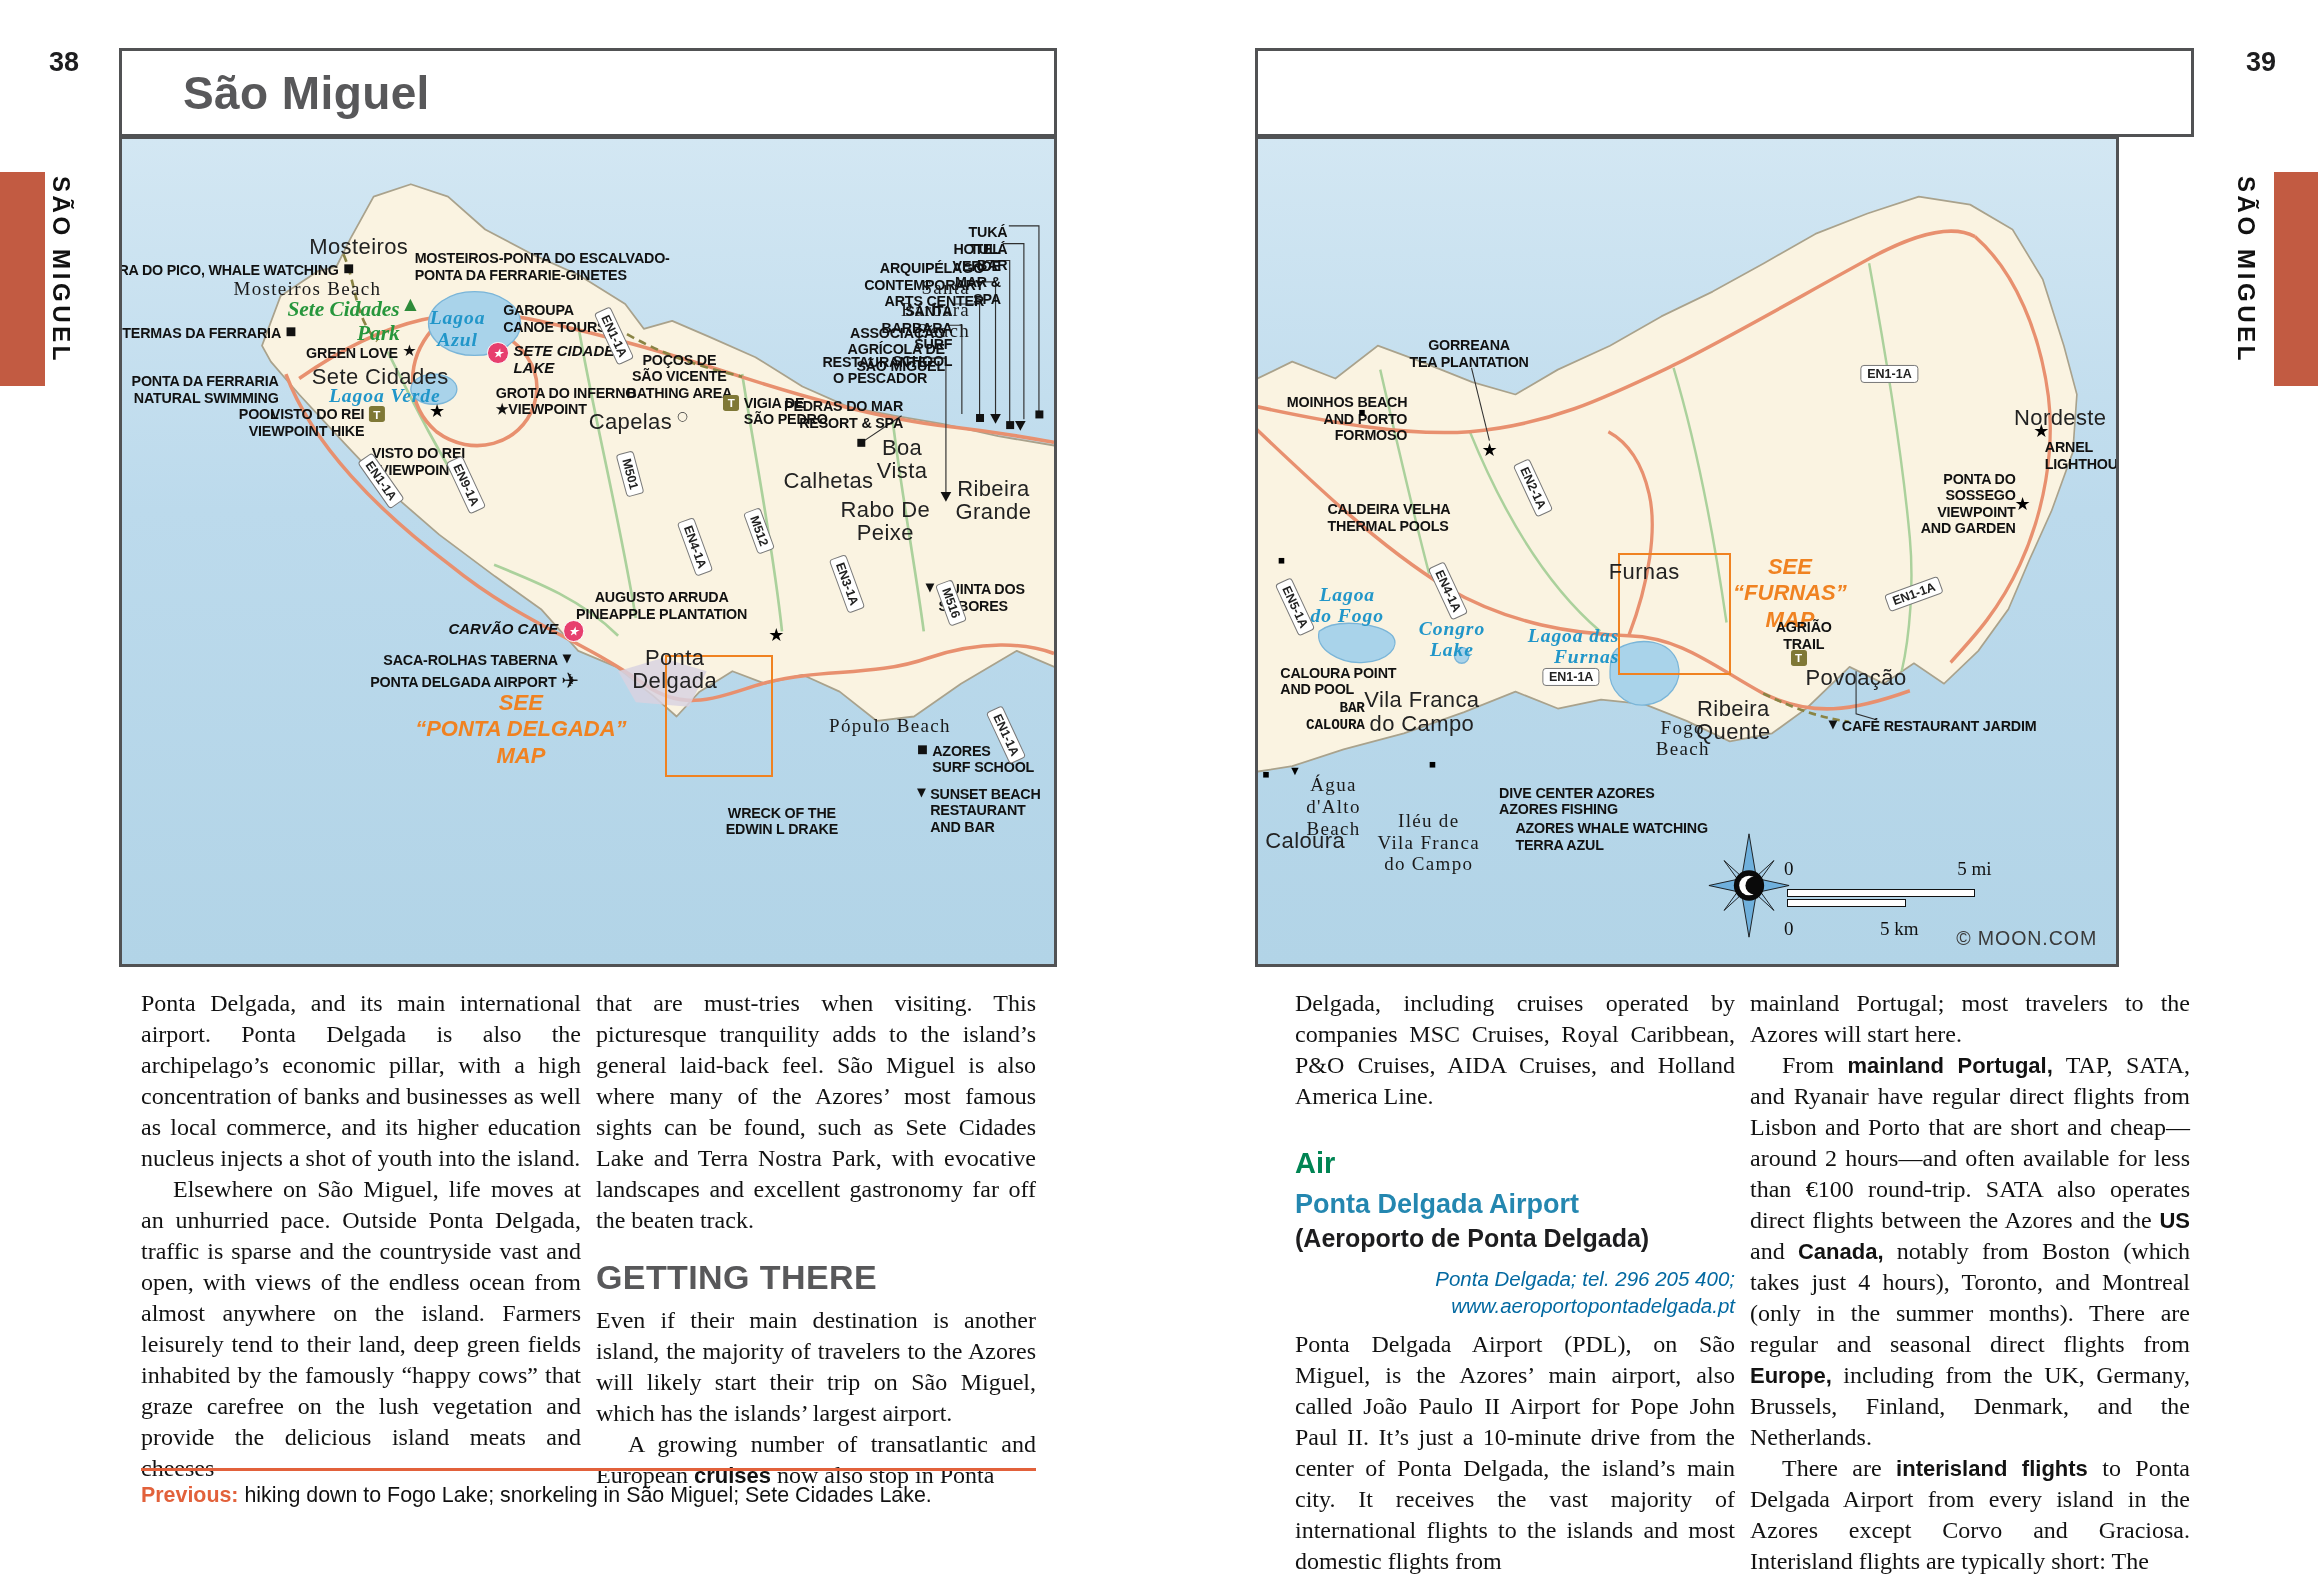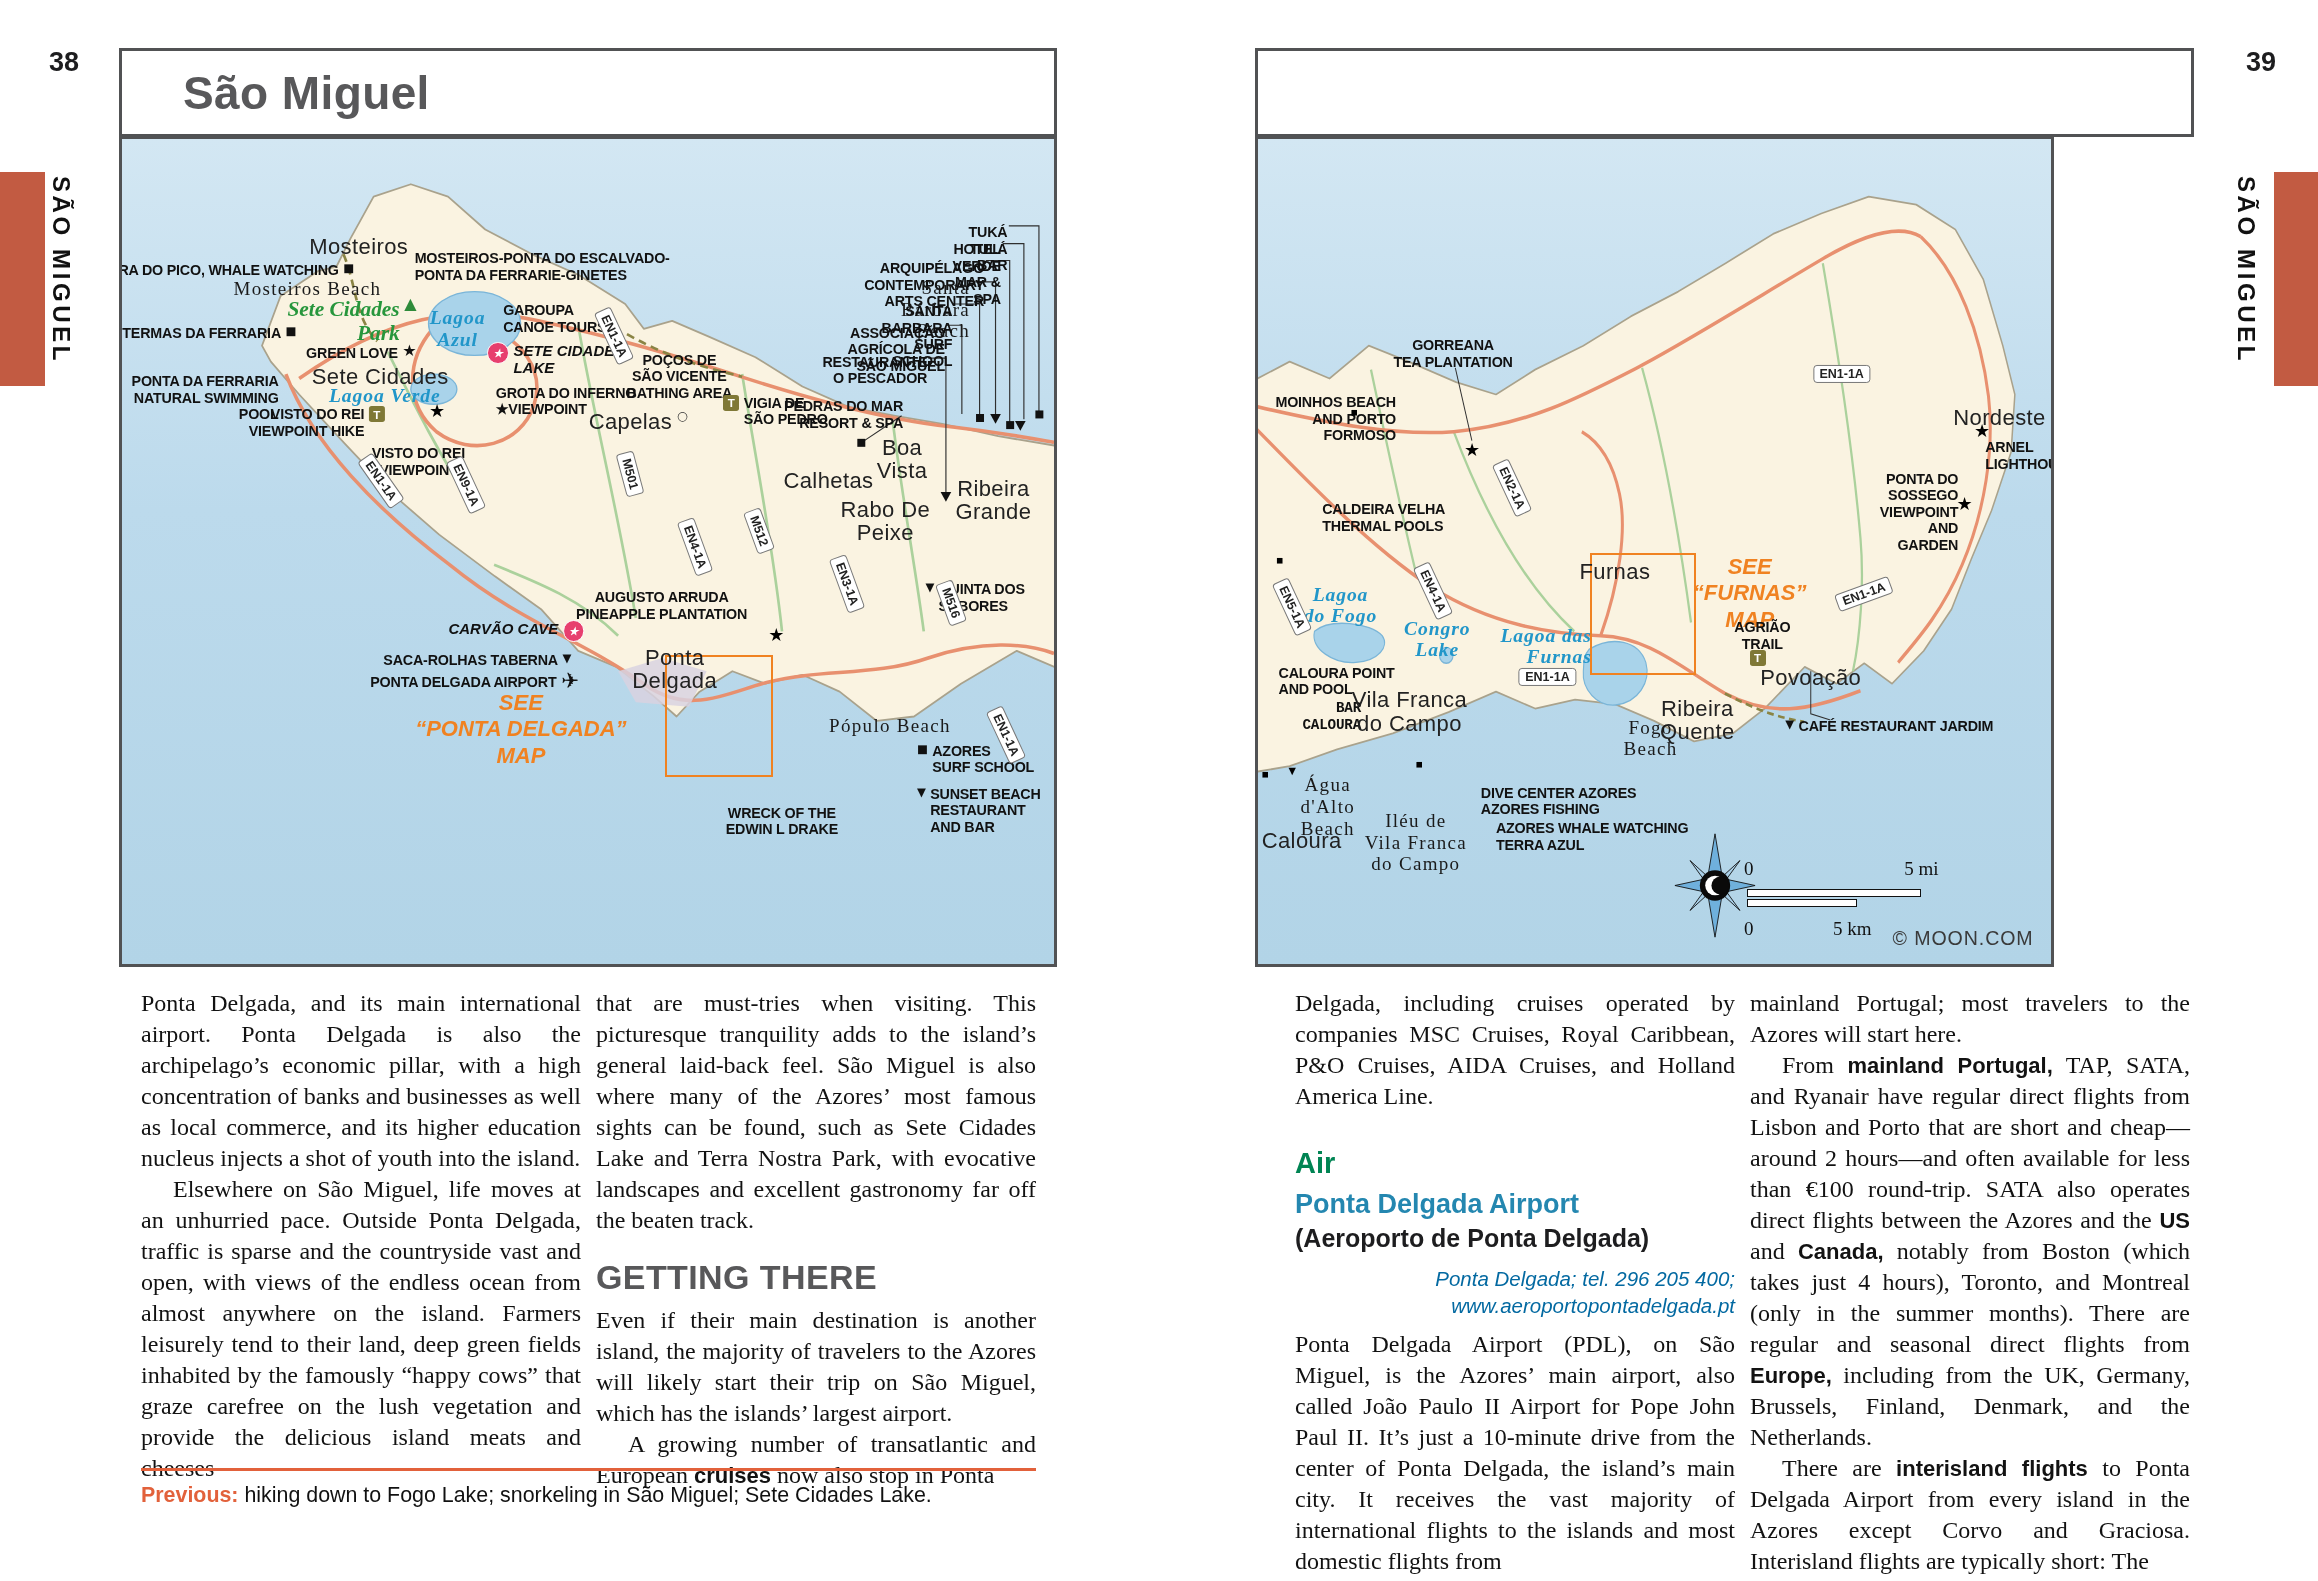--- a/index.html
+++ b/index.html
@@ -216,21 +216,21 @@
         <span class="txt" style="text-align: left;">M516</span>
       </div>
       <div class="lbl shield" style="left: 94.9%; top: 72.2%; transform: translate(-50%, -50%) rotate(65deg);">
         <span class="txt" style="text-align: left;">EN1-1A</span>
       </div>
     </div>
 </div>
 
 <div class="abs framebox" style="left:1255px;top:48px;width:939px;height:89px;"></div>
 
-<div class="abs mapbox" id="right-map" style="left:1255px;top:136px;width:799px;height:831px;">
+<div class="abs mapbox" id="right-map" style="left:1255px;top:136px;width:864px;height:831px;">
   <svg class="geo" viewBox="0 0 1053 930" preserveAspectRatio="none">
     <path fill="#faf3e1" stroke="#a9a28c" stroke-width="2" stroke-linejoin="round" d="M-21,279 L42,251 L95,270 L147,233 L200,251 L263,274 L316,288 L368,260 L432,233 L495,200 L558,172 L621,140 L684,107 L748,84 L811,65 L874,74 L926,102 L963,158 L989,233 L1005,288 L1000,353 L974,419 L947,474 L921,530 L884,577 L842,614 L805,591 L768,614 L726,595 L673,642 L631,670 L579,679 L526,656 L474,637 L421,632 L368,642 L316,623 L253,646 L179,670 L105,688 L42,707 L-21,716 Z"></path>
     <g stroke="#abd19c" stroke-width="3" fill="none">
       <path d="M260,330 C300,420 350,500 420,555"></path>
       <path d="M510,258 C540,350 560,450 575,545"></path>
       <path d="M750,140 C770,240 790,350 800,450 C805,500 800,560 790,600"></path>
       <path d="M150,260 C170,340 190,420 210,490"></path>
     </g>
     <g stroke="#e8906f" stroke-width="4" fill="none">
       <path d="M-10,300 C90,320 180,335 260,330 C360,322 430,290 510,255 C590,218 670,175 750,135 C800,110 850,95 880,110"></path>

